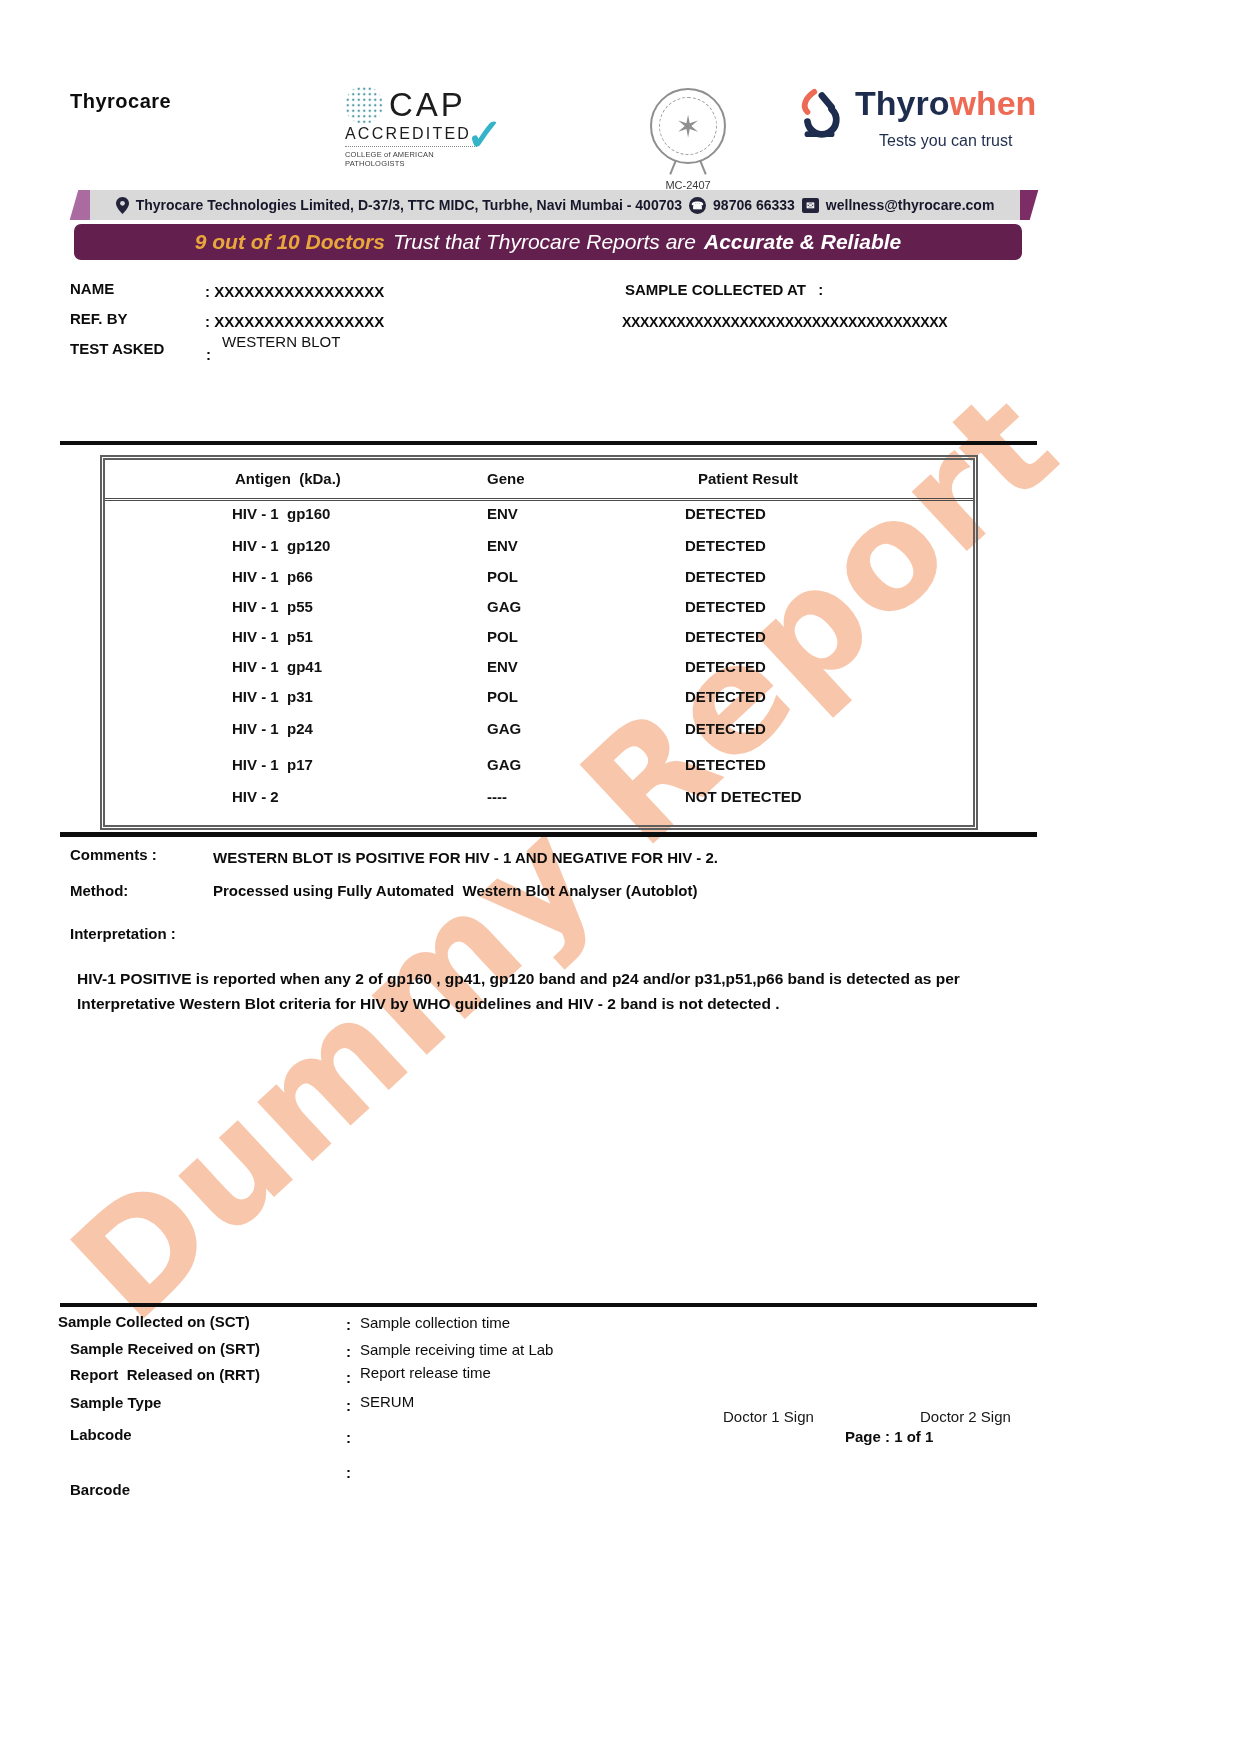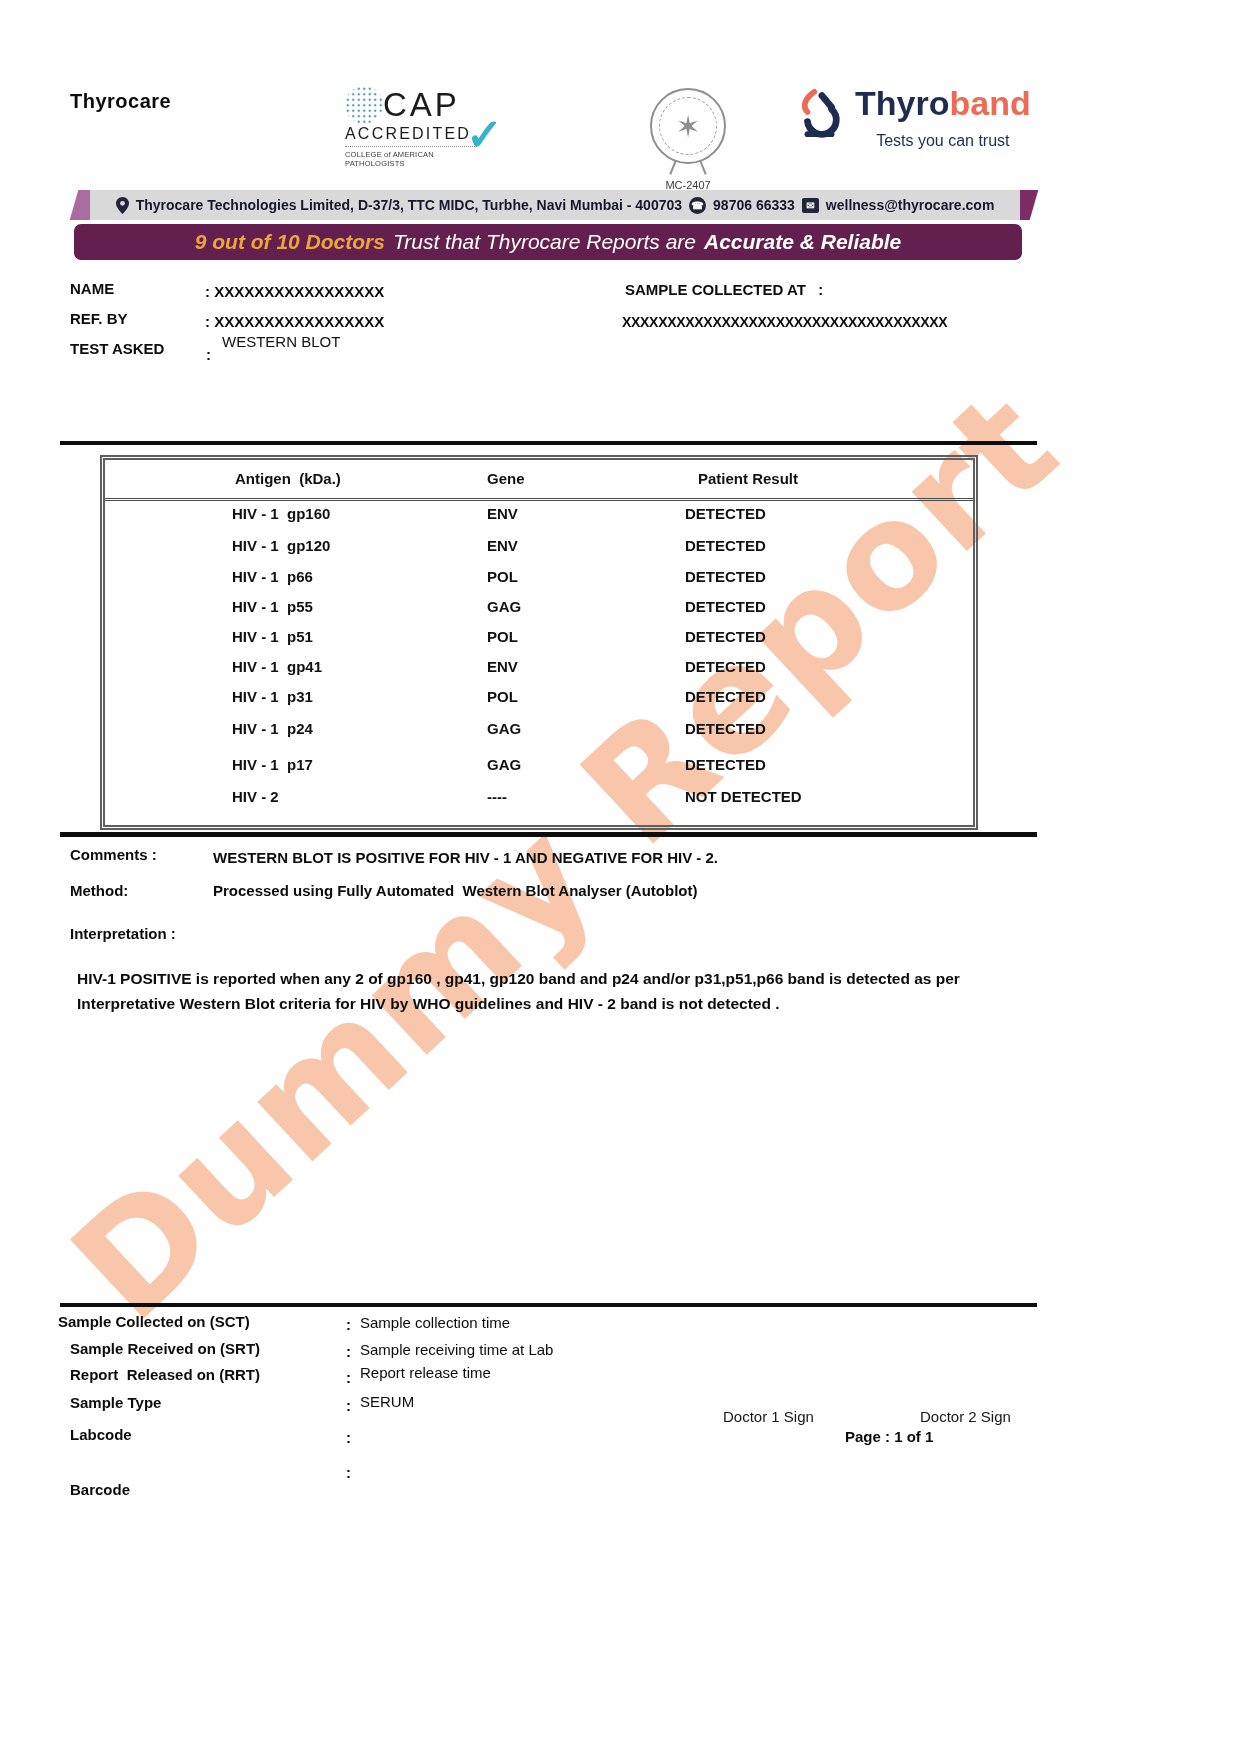--- a/index.html
+++ b/index.html
@@ -9,21 +9,21 @@
   .pre{white-space:pre;}
 
   
   .watermark{position:absolute;left:-95px;top:770px;width:1320px;text-align:center;
     font-family:"DejaVu Sans",sans-serif;font-size:148px;font-weight:bold;
     color:#f8c7ab;transform:rotate(-43deg);letter-spacing:2px;z-index:0;}
 
   
   .brand-name{left:70px;top:90px;font-size:20px;font-weight:800;letter-spacing:.5px;color:#0d0d0d;}
   .cap-block{left:345px;top:86px;width:150px;}
-  .cap-row1{display:flex;align-items:center;}
+  .cap-row1{display:flex;align-items:center;gap:6px;}
   .cap-dots{width:38px;height:38px;border-radius:50%;overflow:hidden;
     background:radial-gradient(circle,#4f98a4 1.2px,transparent 1.5px);background-size:5.5px 5.5px;}
   .cap-word{font-size:33px;letter-spacing:3px;color:#1c1c1c;}
   .cap-accredited{position:relative;font-size:16px;letter-spacing:2.2px;color:#1c1c1c;margin-top:1px;width:128px;}
   .cap-check{position:absolute;right:-32px;top:-16px;font-size:44px;color:#35b4c9;font-weight:bold;}
   .cap-college{font-size:7.5px;color:#3c3c3c;border-top:1px dotted #8a8a8a;padding-top:3px;margin-top:3px;letter-spacing:.2px;width:132px;}
   .seal{left:645px;top:88px;width:86px;text-align:center;}
   .seal-circle{width:72px;height:72px;border:2px solid #8f8f8f;border-radius:50%;margin:0 auto;
     display:flex;align-items:center;justify-content:center;position:relative;}
   .seal-inner{width:56px;height:56px;border:1px dashed #9b9b9b;border-radius:50%;
@@ -101,21 +101,21 @@
   </div>
 
   <div class="abs thyro">
     <svg width="54" height="54" viewBox="0 0 56 56">
       <path d="M22 6 C13 12 9 21 15 27" stroke="#ed6a55" stroke-width="6" fill="none" stroke-linecap="round"></path>
       <path d="M30 10 l10 12" stroke="#1e2c4e" stroke-width="7" stroke-linecap="round"></path>
       <path d="M40 24 a15 15 0 1 1 -25 13" stroke="#1e2c4e" stroke-width="7" fill="none" stroke-linecap="round"></path>
       <rect x="12" y="47" width="31" height="6" rx="3" fill="#1e2c4e"></rect>
     </svg>
     <div>
-      <div class="thyro-name"><span>Thyro</span><span class="care">band</span></div>
+      <div class="thyro-name"><span>Thyro</span><span class="care">when</span></div>
       <div class="thyro-tagline">Tests you can trust</div>
     </div>
   </div>
 
   <div class="addr-accent" style="left:74px;top:190px;width:20px;background:#a96ba0;"></div>
   <div class="addr-accent" style="left:1014px;top:190px;width:20px;background:#7c2d66;"></div>
   <div class="abs address-bar">
     <svg width="13" height="17" viewBox="0 0 13 17">
       <path d="M6.5 0C2.9 0 0 2.9 0 6.5 0 11 6.5 17 6.5 17S13 11 13 6.5C13 2.9 10.1 0 6.5 0z" fill="#23233a"></path>
       <circle cx="6.5" cy="6.3" r="2.4" fill="#d9d9d9"></circle>

